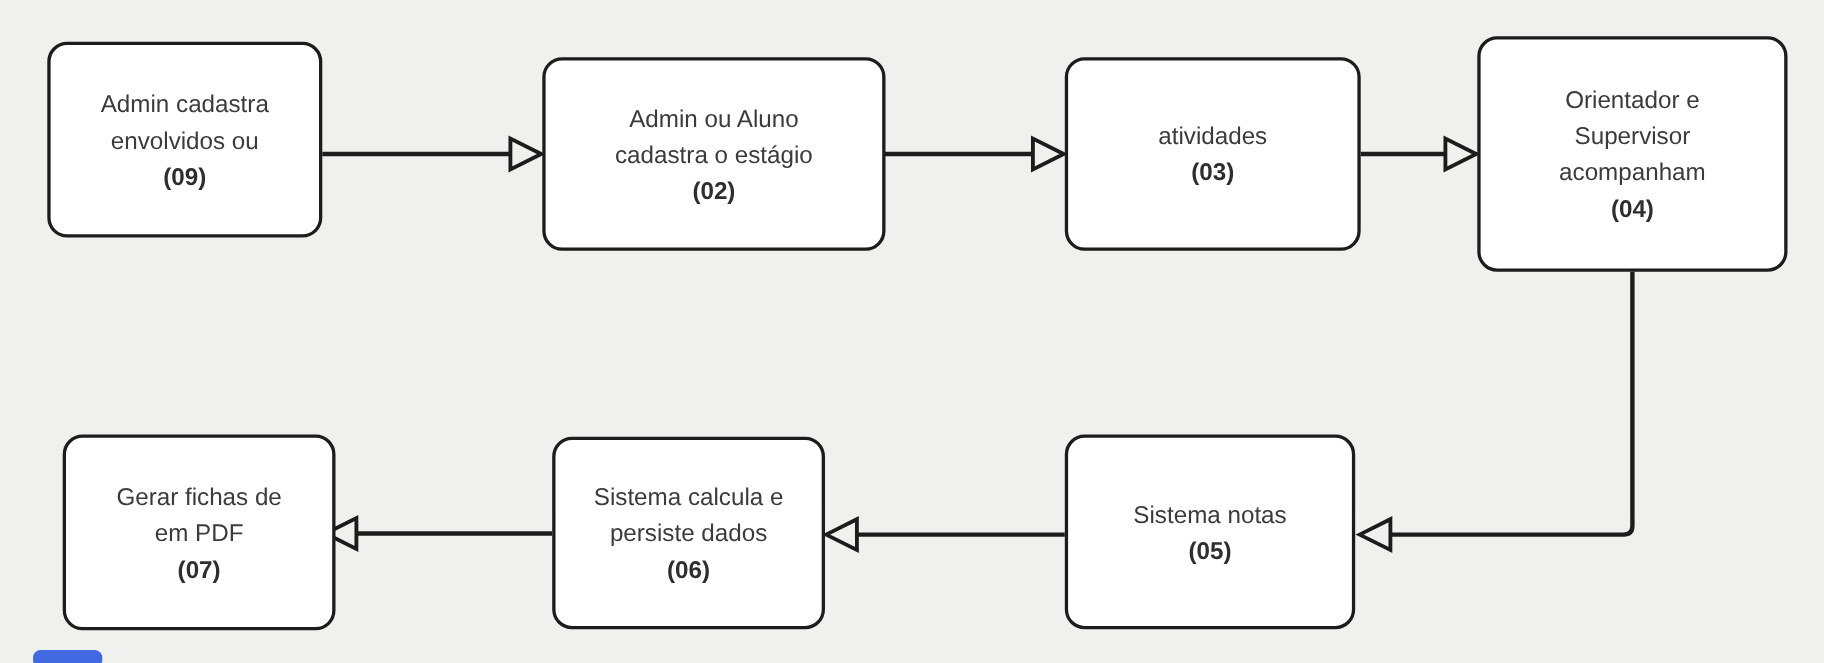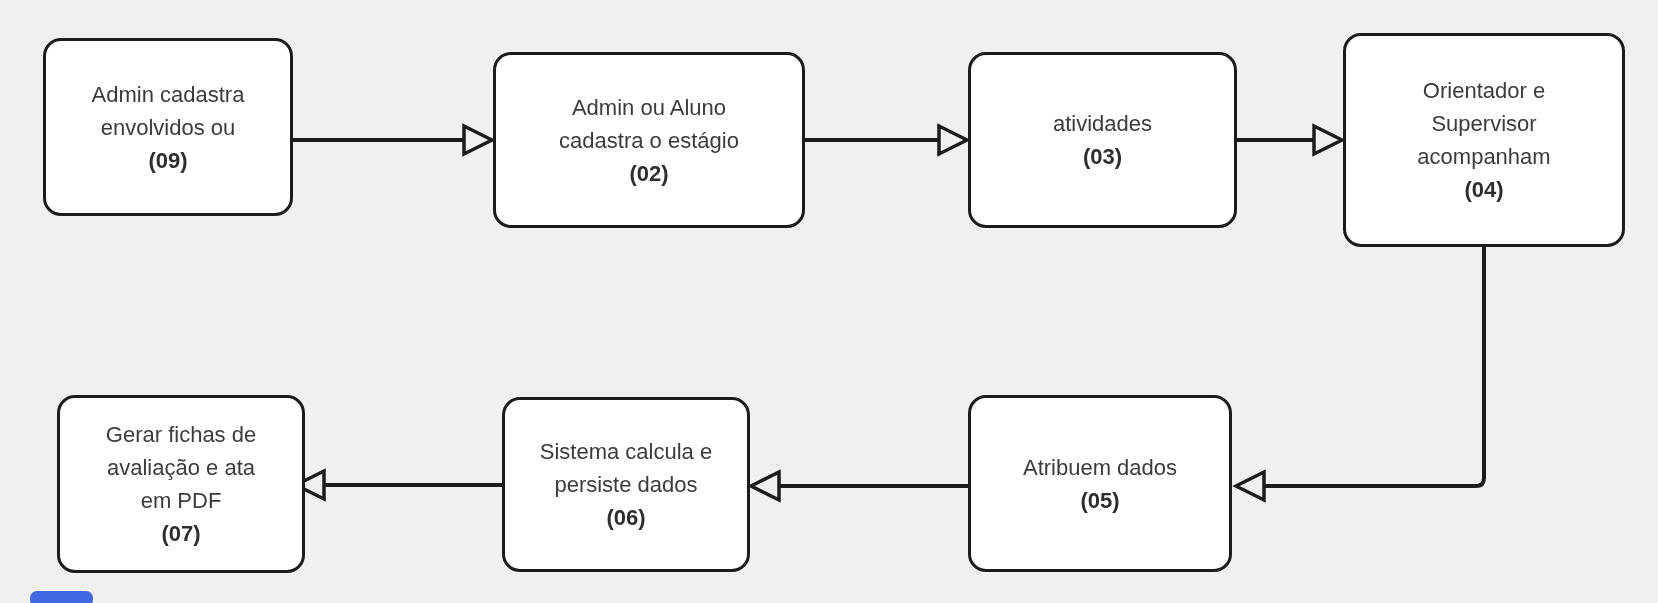--- a/index.html
+++ b/index.html
@@ -80,37 +80,36 @@
     <div class="label">
       <span>Orientador e</span>
       <span>Supervisor</span>
       <span>acompanham</span>
       <span class="num">(04)</span>
     </div>
   </div>
 
   <div class="node" style="left:968px;top:395px;width:264px;height:177px">
     <div class="label">
-      <span>Atribuem dados</span>
+      <span>Sistema notas</span>
       <span class="num">(05)</span>
     </div>
   </div>
 
   <div class="node" style="left:502px;top:397px;width:248px;height:175px">
     <div class="label">
       <span>Sistema calcula e</span>
       <span>persiste dados</span>
       <span class="num">(06)</span>
     </div>
   </div>
 
   <div class="node" style="left:57px;top:395px;width:248px;height:178px">
     <div class="label">
       <span>Gerar fichas de</span>
-      <span>avaliação e ata</span>
       <span>em PDF</span>
       <span class="num">(07)</span>
     </div>
   </div>
 
   <div class="accent-bar"></div>
 
 </div>
 
 </body></html>

